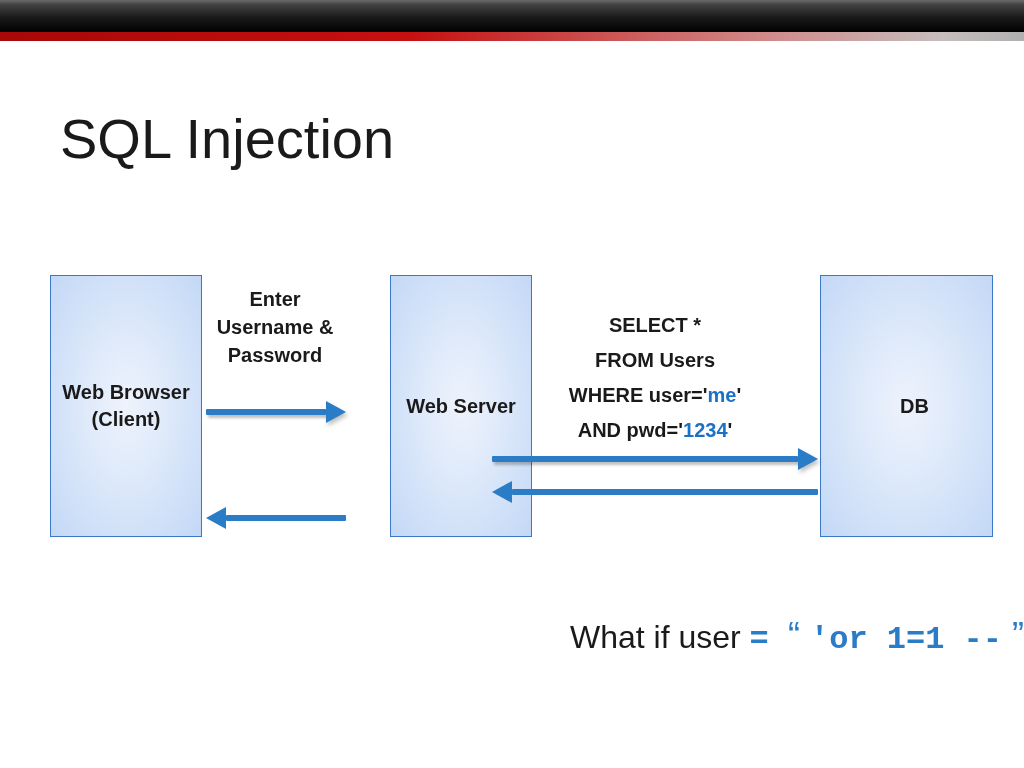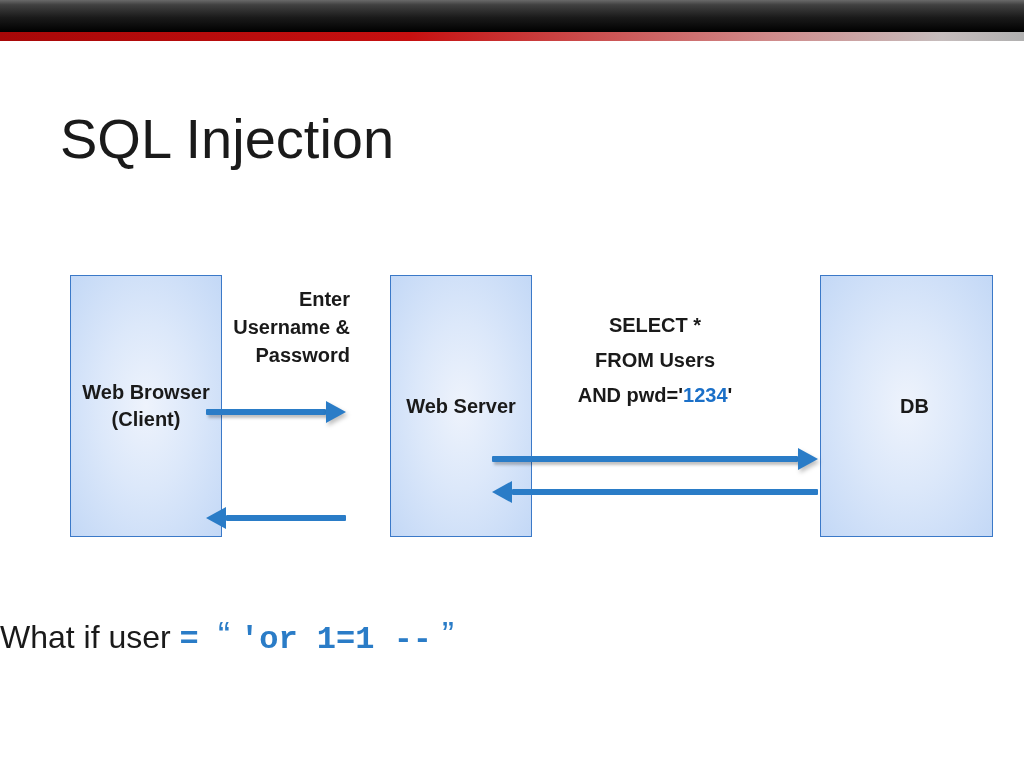--- a/index.html
+++ b/index.html
@@ -37,31 +37,31 @@
     background: radial-gradient(ellipse at center, #eef3fc 0%, #dce8fa 45%, #c3d8f6 100%);
     display: flex;
     align-items: center;
     justify-content: center;
     text-align: center;
     font-weight: bold;
     font-size: 20px;
     color: #1a1a1a;
     line-height: 1.35;
   }
-  #box-browser { left: 50px;  top: 275px; width: 150px; height: 260px; margin-left: 20px; }
+  #box-browser { left: 50px;  top: 275px; width: 150px; height: 260px; }
   #box-server  { left: 350px; top: 275px; width: 140px; height: 260px; margin-left: 40px; }
   #box-db      { left: 820px; top: 275px; width: 155px; height: 260px; padding-left: 16px; }
 
   
   .lbl {
     position: absolute;
     font-weight: bold;
     font-size: 20px;
     color: #1a1a1a;
-    text-align: right;
+    text-align: center;
     line-height: 1.4;
   }
   #lbl-creds { left: 200px; top: 285px; width: 150px; }
 
   .sql {
     position: absolute;
     left: 490px;
     top: 308px;
     width: 330px;
     text-align: center;
@@ -92,21 +92,21 @@
   }
   .arrow .head-r { border-left: 20px solid #2a7cc7; top: -11px; }
   .arrow .head-l { border-right: 20px solid #2a7cc7; top: -11px; }
   .arrow.shadow .shaft { box-shadow: 2px 3px 3px rgba(0,0,0,.25); }
   .arrow.shadow .head-r { filter: drop-shadow(2px 3px 2px rgba(0,0,0,.25)); }
 
   .bottom {
     position: absolute;
     left: 0; right: 0;
     top: 615px;
-    text-align: left;
+    text-align: right;
     font-size: 32px;
     color: #1a1a1a;
   }
   .bottom .mono { font-family: "Courier New", monospace; font-weight: bold; color: #2a7cc7; }
   .bottom .q { color: #2a7cc7; font-size: 36px; }
 </style>
 </head>
 <body>
 
 <div class="topbar"></div>
@@ -123,20 +123,23 @@
 <div id="box-db" class="node">
   <span>DB</span>
 </div>
 
 <div id="lbl-creds" class="lbl">Enter Username &amp; Password</div>
 
 <div class="sql">
   <div>SELECT *</div>
   <div>FROM Users</div>
   <div>
+    <span>WHERE user='</span><span class="val">me</span><span>'</span>
+  </div>
+  <div>
     <span>AND pwd='</span><span class="val">1234</span><span>'</span>
   </div>
 </div>
 
 <div class="arrow shadow" style="left:206px; top:412px; width:140px;">
   <div class="shaft" style="left:0; width:120px;"></div>
   <div class="head-r" style="left:120px;"></div>
 </div>
 
 <div class="arrow" style="left:206px; top:518px; width:140px;">

